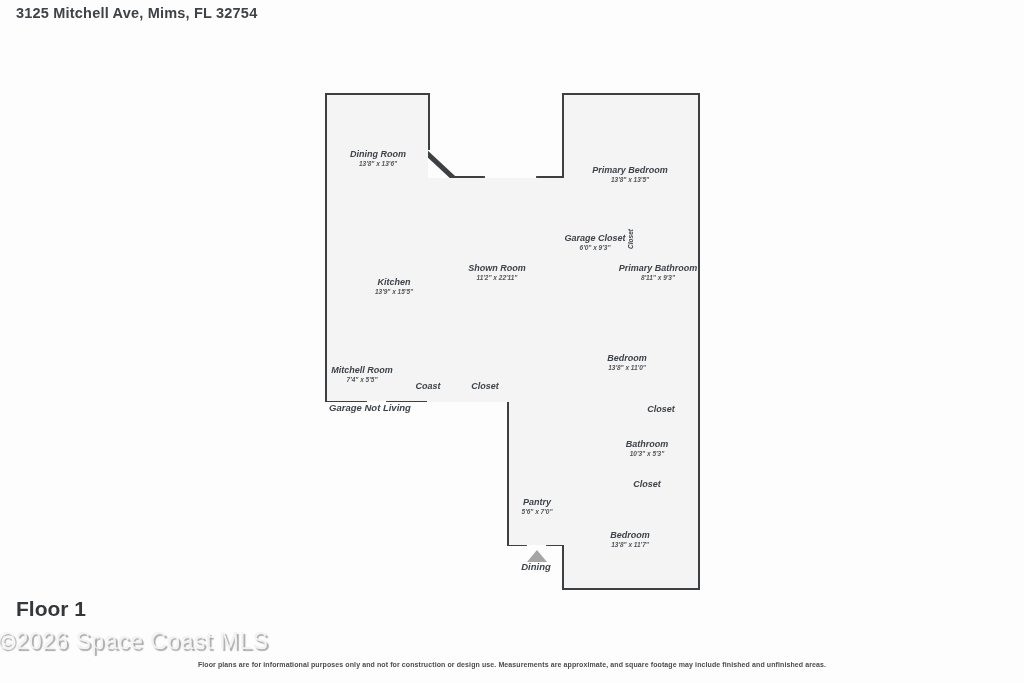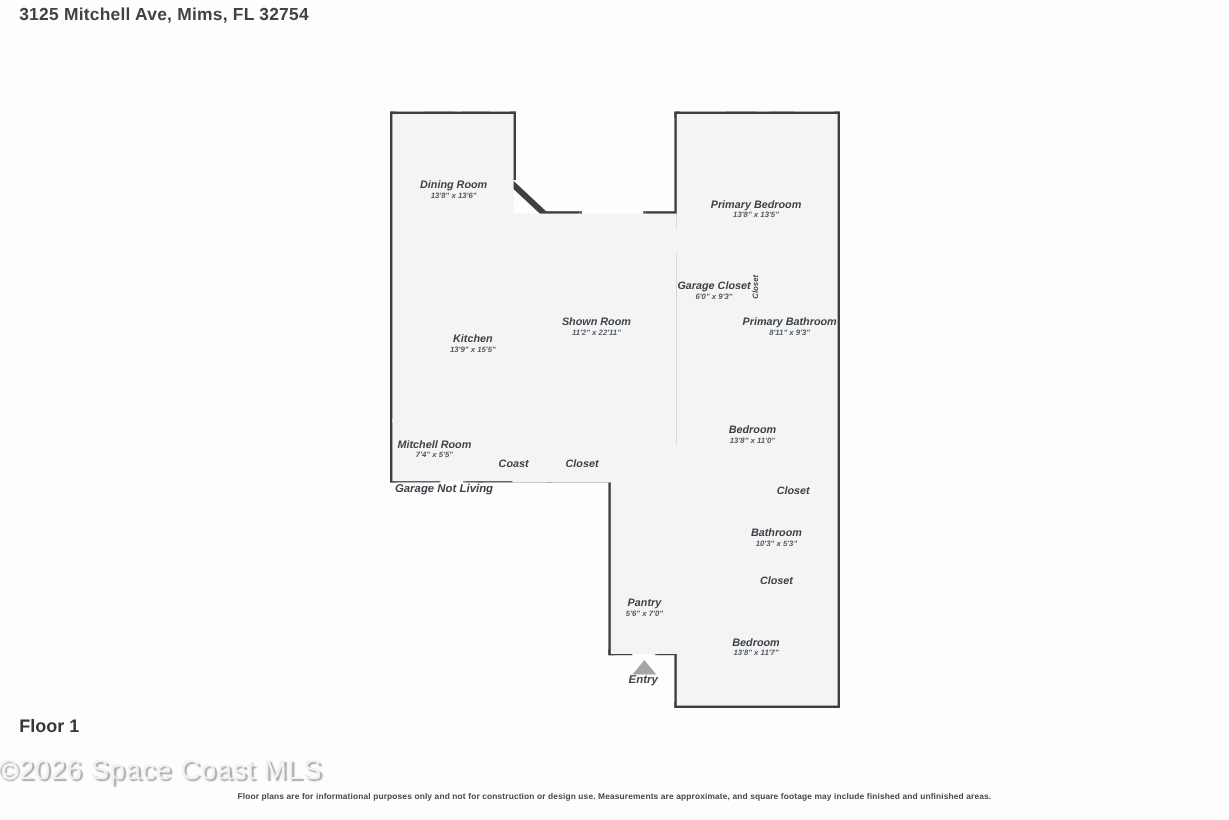--- a/index.html
+++ b/index.html
@@ -33,21 +33,21 @@
     transform:rotate(-90deg);text-align:center;
     font-size:6.5px;font-weight:700;color:#3d434a;line-height:12px;white-space:nowrap;
   }
   #entry-triangle{
     position:absolute;left:527px;top:550px;width:0;height:0;
     border-left:10px solid transparent;border-right:10px solid transparent;
     border-bottom:12px solid #a5a5a5;
   }
   #floor-label{
     position:absolute;left:16px;top:597px;
-    font-size:15px;font-weight:700;color:#33383d;
+    font-size:21px;font-weight:700;color:#33383d;
   }
   #watermark{
     position:absolute;left:-2px;top:628px;
     font-size:23px;font-weight:400;color:#f2f2f2;letter-spacing:.5px;
     text-shadow:2px 2px 1px #a9a9a9;white-space:nowrap;
   }
   #disclaimer{
     position:absolute;left:0;top:661px;width:1024px;text-align:center;
     font-size:7px;font-weight:700;color:#4b4b4b;letter-spacing:.1px;
   }
@@ -183,18 +183,18 @@
     <div class="rd">5'6" x 7'0"</div>
   </div>
   <div class="rl" style="left:630px;top:530px">
     <div class="rn">Bedroom</div>
     <div class="rd">13'8" x 11'7"</div>
   </div>
 
   <div class="rl note" style="left:370px;top:403px">Garage Not Living</div>
 
   <div id="entry-triangle"></div>
-  <div class="rl note" style="left:536px;top:562px">Entry</div>
+  <div class="rl note" style="left:536px;top:562px">Dining</div>
 </div>
 
 <div id="floor-label">Floor 1</div>
 <div id="watermark">©2026 Space Coast MLS</div>
 <div id="disclaimer">Floor plans are for informational purposes only and not for construction or design use. Measurements are approximate, and square footage may include finished and unfinished areas.</div>
 
 </body></html>

